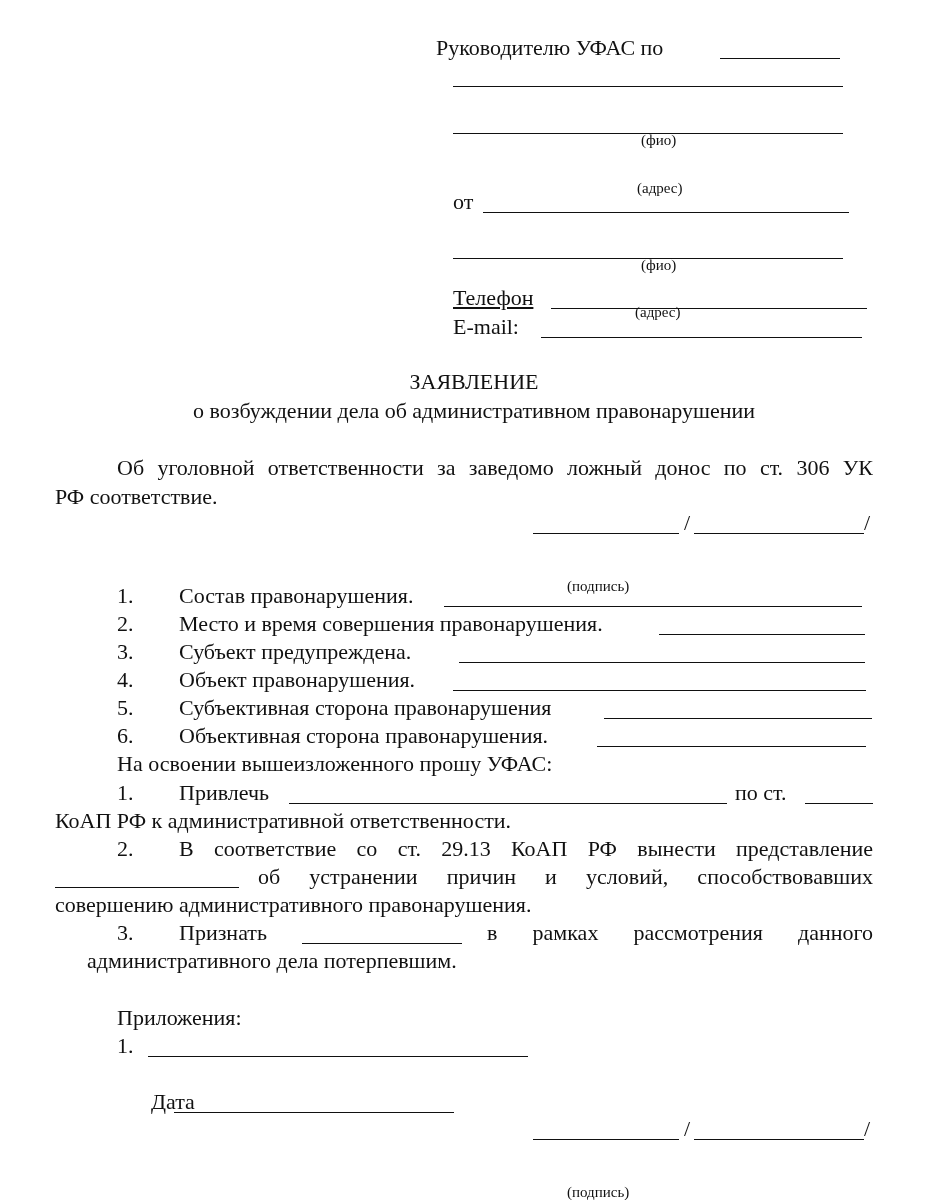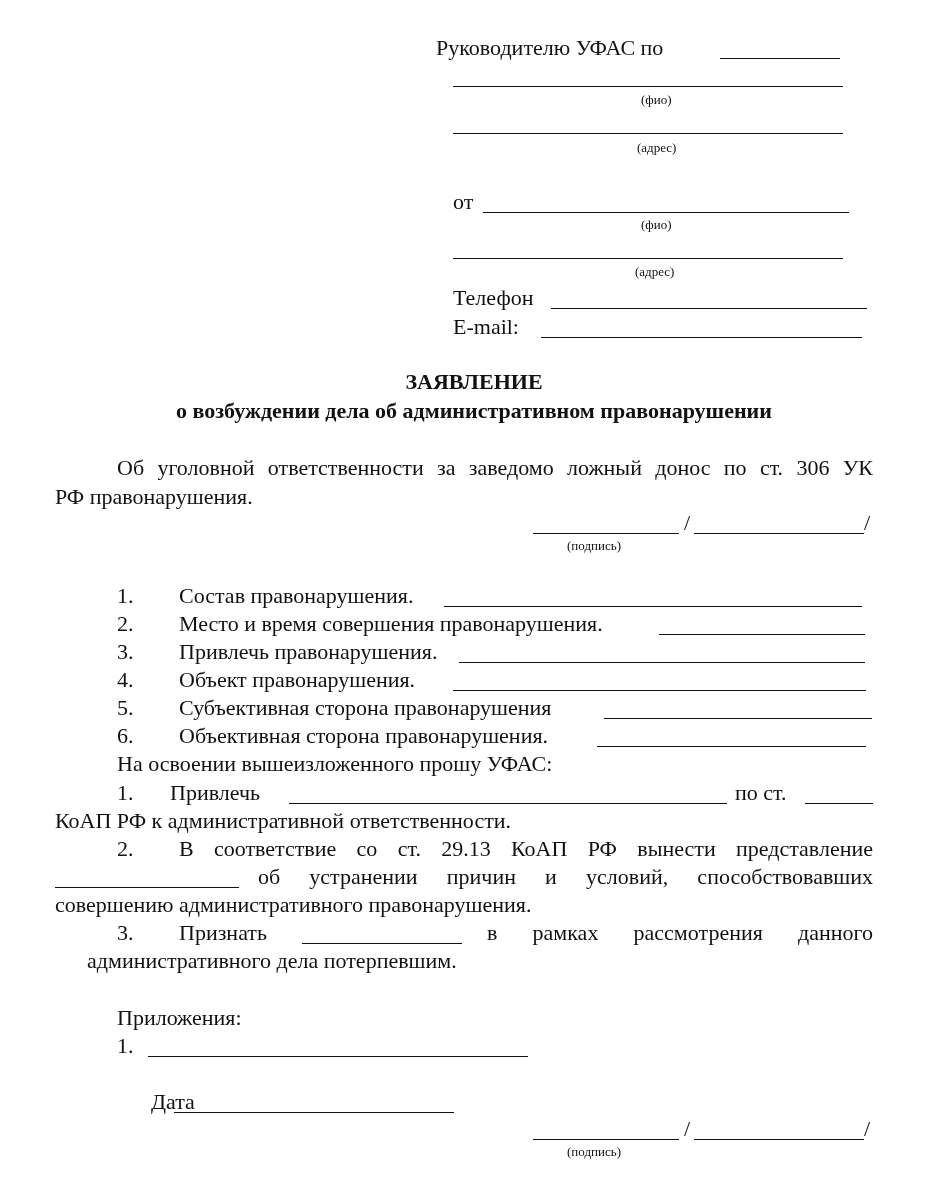--- a/index.html
+++ b/index.html
@@ -1,84 +1,84 @@
 <!DOCTYPE html>
 <html><head>
   <meta charset="utf-8">
   <style>
     html, body { margin: 0; padding: 0; background: #ffffff; }
     body {
       width: 948px; height: 1200px; position: relative; overflow: hidden;
       font-family: "Liberation Serif", serif; color: #111; font-size: 22px;
     }
     .abs { position: absolute; white-space: pre; line-height: 1; }
-    .small { font-size: 13px; }
-    .bold { font-weight: bold; }
+    .small { font-size: 15px; margin-top: 40px; }
+    .bold { font-weight: normal; }
     .line { position: absolute; border-bottom: 1.5px solid #111; height: 0; }
     .just { position: absolute; text-align: justify; text-align-last: justify; white-space: normal; line-height: 1; }
   </style>
 </head>
 <body>
 
 <div class="abs" style="left:436px; top:37px;">Руководителю УФАС по</div>
 <div class="line" style="left:720px; top:58px; width:120px;"></div>
 <div class="line" style="left:453px; top:86px; width:390px;"></div>
 <div class="abs small" style="left:641px; top:93px;">(фио)</div>
 <div class="line" style="left:453px; top:133px; width:390px;"></div>
 <div class="abs small" style="left:637px; top:141px;">(адрес)</div>
 
 <div class="abs" style="left:453px; top:191px;">от</div>
 <div class="line" style="left:483px; top:212px; width:366px;"></div>
 <div class="abs small" style="left:641px; top:218px;">(фио)</div>
 <div class="line" style="left:453px; top:258px; width:390px;"></div>
 <div class="abs small" style="left:635px; top:265px;">(адрес)</div>
-<div class="abs" style="left:453px; top:287px;">Телефон</div>
+<div class="abs" style="left:453px; top:287px;text-decoration:underline;">Телефон</div>
 <div class="line" style="left:551px; top:308px; width:316px;"></div>
 <div class="abs" style="left:453px; top:316px;">E-mail:</div>
 <div class="line" style="left:541px; top:337px; width:321px;"></div>
 
 <div class="abs bold" style="left:0; width:948px; text-align:center; top:371px;">ЗАЯВЛЕНИЕ</div>
 <div class="abs bold" style="left:0; width:948px; text-align:center; top:400px;">о возбуждении дела об административном правонарушении</div>
 
 <div class="just" style="left:117px; width:756px; top:457px;">Об уголовной ответственности за заведомо ложный донос по ст. 306 УК</div>
-<div class="abs" style="left:55px; top:486px;">РФ правонарушения.</div>
+<div class="abs" style="left:55px; top:486px;">РФ соответствие.</div>
 <div class="line" style="left:533px; top:533px; width:146px;"></div>
 <div class="abs" style="left:684px; top:512px;">/</div>
 <div class="line" style="left:694px; top:533px; width:170px;"></div>
 <div class="abs" style="left:864px; top:512px;">/</div>
 <div class="abs small" style="left:567px; top:539px;">(подпись)</div>
 
 <div class="abs" style="left:117px; top:585px;">1.</div>
 <div class="abs" style="left:179px; top:585px;">Состав правонарушения.</div>
 <div class="line" style="left:444px; top:606px; width:418px;"></div>
 
 <div class="abs" style="left:117px; top:613px;">2.</div>
 <div class="abs" style="left:179px; top:613px;">Место и время совершения правонарушения.</div>
 <div class="line" style="left:659px; top:634px; width:206px;"></div>
 
 <div class="abs" style="left:117px; top:641px;">3.</div>
-<div class="abs" style="left:179px; top:641px;">Привлечь правонарушения.</div>
+<div class="abs" style="left:179px; top:641px;">Субъект предупреждена.</div>
 <div class="line" style="left:459px; top:662px; width:406px;"></div>
 
 <div class="abs" style="left:117px; top:669px;">4.</div>
 <div class="abs" style="left:179px; top:669px;">Объект правонарушения.</div>
 <div class="line" style="left:453px; top:690px; width:413px;"></div>
 
 <div class="abs" style="left:117px; top:697px;">5.</div>
 <div class="abs" style="left:179px; top:697px;">Субъективная сторона правонарушения</div>
 <div class="line" style="left:604px; top:718px; width:268px;"></div>
 
 <div class="abs" style="left:117px; top:725px;">6.</div>
 <div class="abs" style="left:179px; top:725px;">Объективная сторона правонарушения.</div>
 <div class="line" style="left:597px; top:746px; width:269px;"></div>
 
 <div class="abs" style="left:117px; top:753px;">На освоении вышеизложенного прошу УФАС:</div>
 
 <div class="abs" style="left:117px; top:782px;">1.</div>
-<div class="abs" style="left:170px; top:782px;">Привлечь</div>
+<div class="abs" style="left:179px; top:782px;">Привлечь</div>
 <div class="line" style="left:289px; top:803px; width:438px;"></div>
 <div class="abs" style="left:735px; top:782px;">по ст.</div>
 <div class="line" style="left:805px; top:803px; width:68px;"></div>
 <div class="abs" style="left:55px; top:810px;">КоАП РФ к административной ответственности.</div>
 
 <div class="abs" style="left:117px; top:838px;">2.</div>
 <div class="just" style="left:179px; width:694px; top:838px;">В соответствие со ст. 29.13 КоАП РФ вынести представление</div>
 <div class="line" style="left:55px; top:887px; width:184px;"></div>
 <div class="just" style="left:258px; width:615px; top:866px;">об устранении причин и условий, способствовавших</div>
 <div class="abs" style="left:55px; top:894px;">совершению административного правонарушения.</div>

